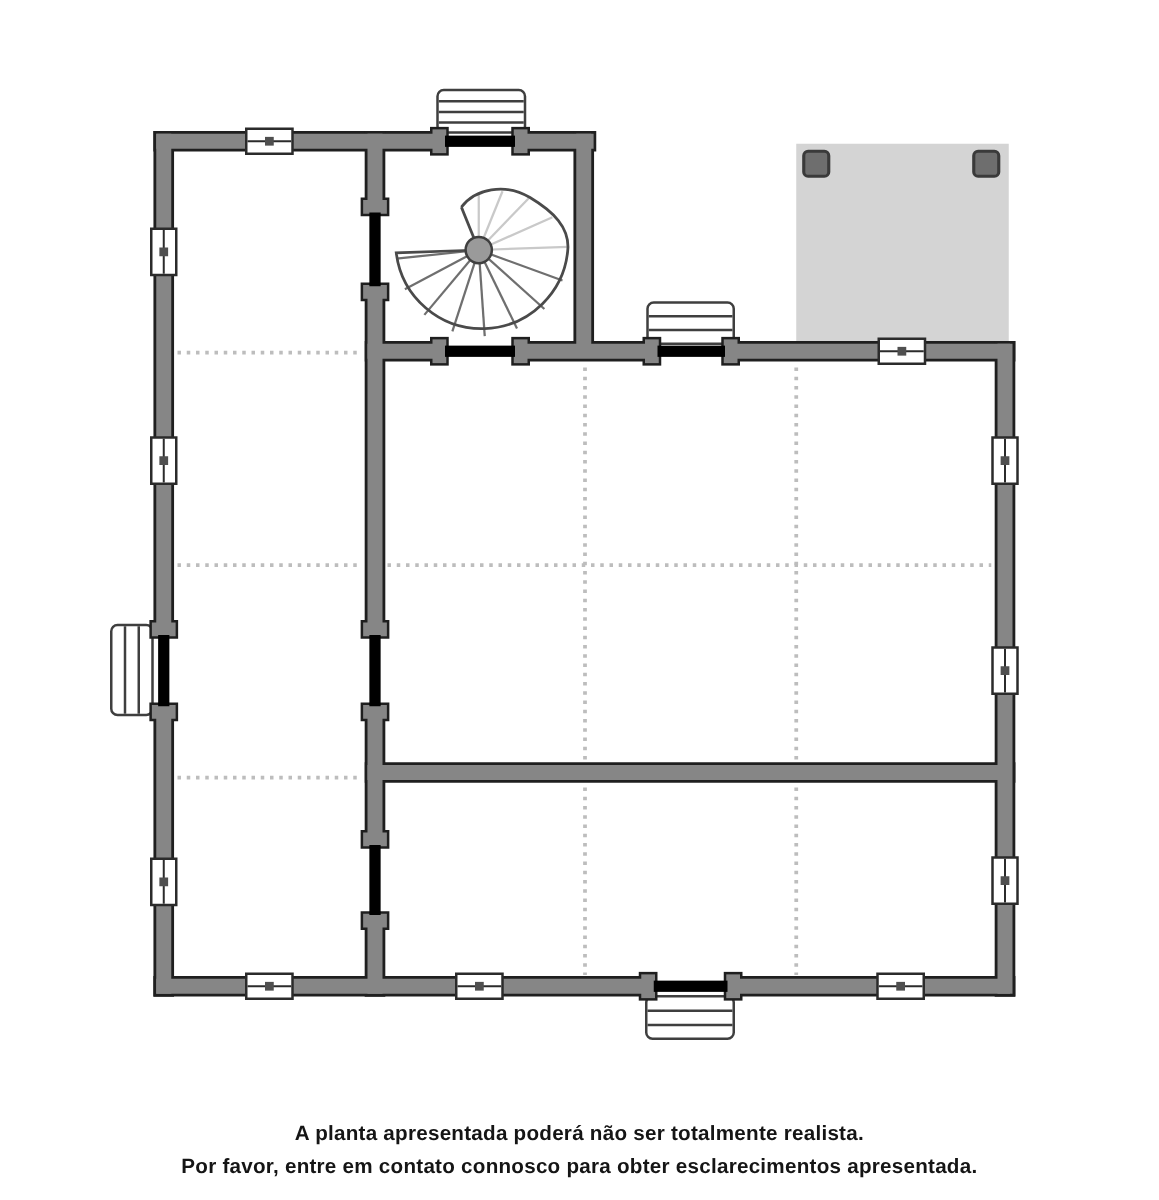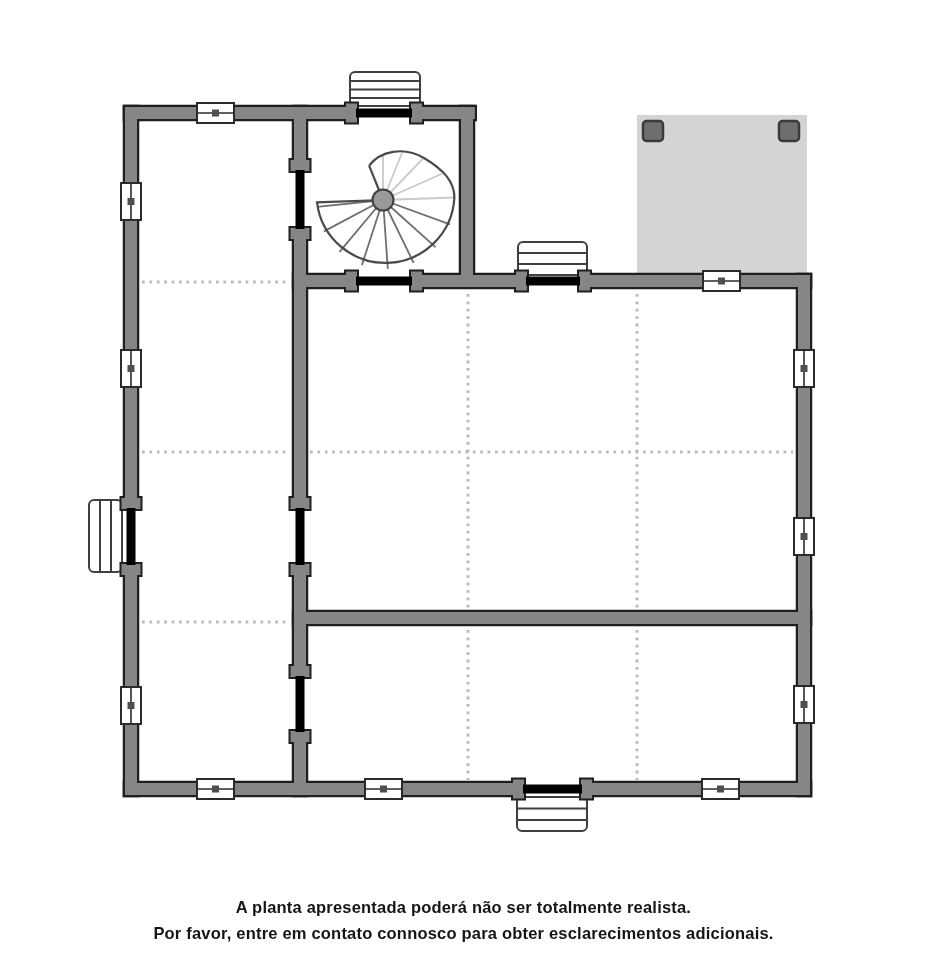--- a/index.html
+++ b/index.html
@@ -191,16 +191,16 @@
       <g fill="none" stroke-width="2.2" stroke="#4a4a4a">
         <path d="M 369.1 165.7 C 380 151 404 146 424 158 C 444 170 454.4 182 454.4 197.5 A 69 69 0 0 1 317 202.3 L 383 200"></path>
         <line x1="383" y1="200" x2="369.1" y2="165.7"></line>
       </g>
       <circle cx="383" cy="200" r="10.5" stroke="#3f3f3f" stroke-width="2" fill="#9a9a9a"></circle>
     </g>
   </svg>
 
   <div class="caption">
     <div>A planta apresentada poderá não ser totalmente realista.</div>
-    <div>Por favor, entre em contato connosco para obter esclarecimentos adicionais.</div>
+    <div>Por favor, entre em contato connosco para obter esclarecimentos apresentada.</div>
   </div>
 
 </div>
 
 </body></html>

